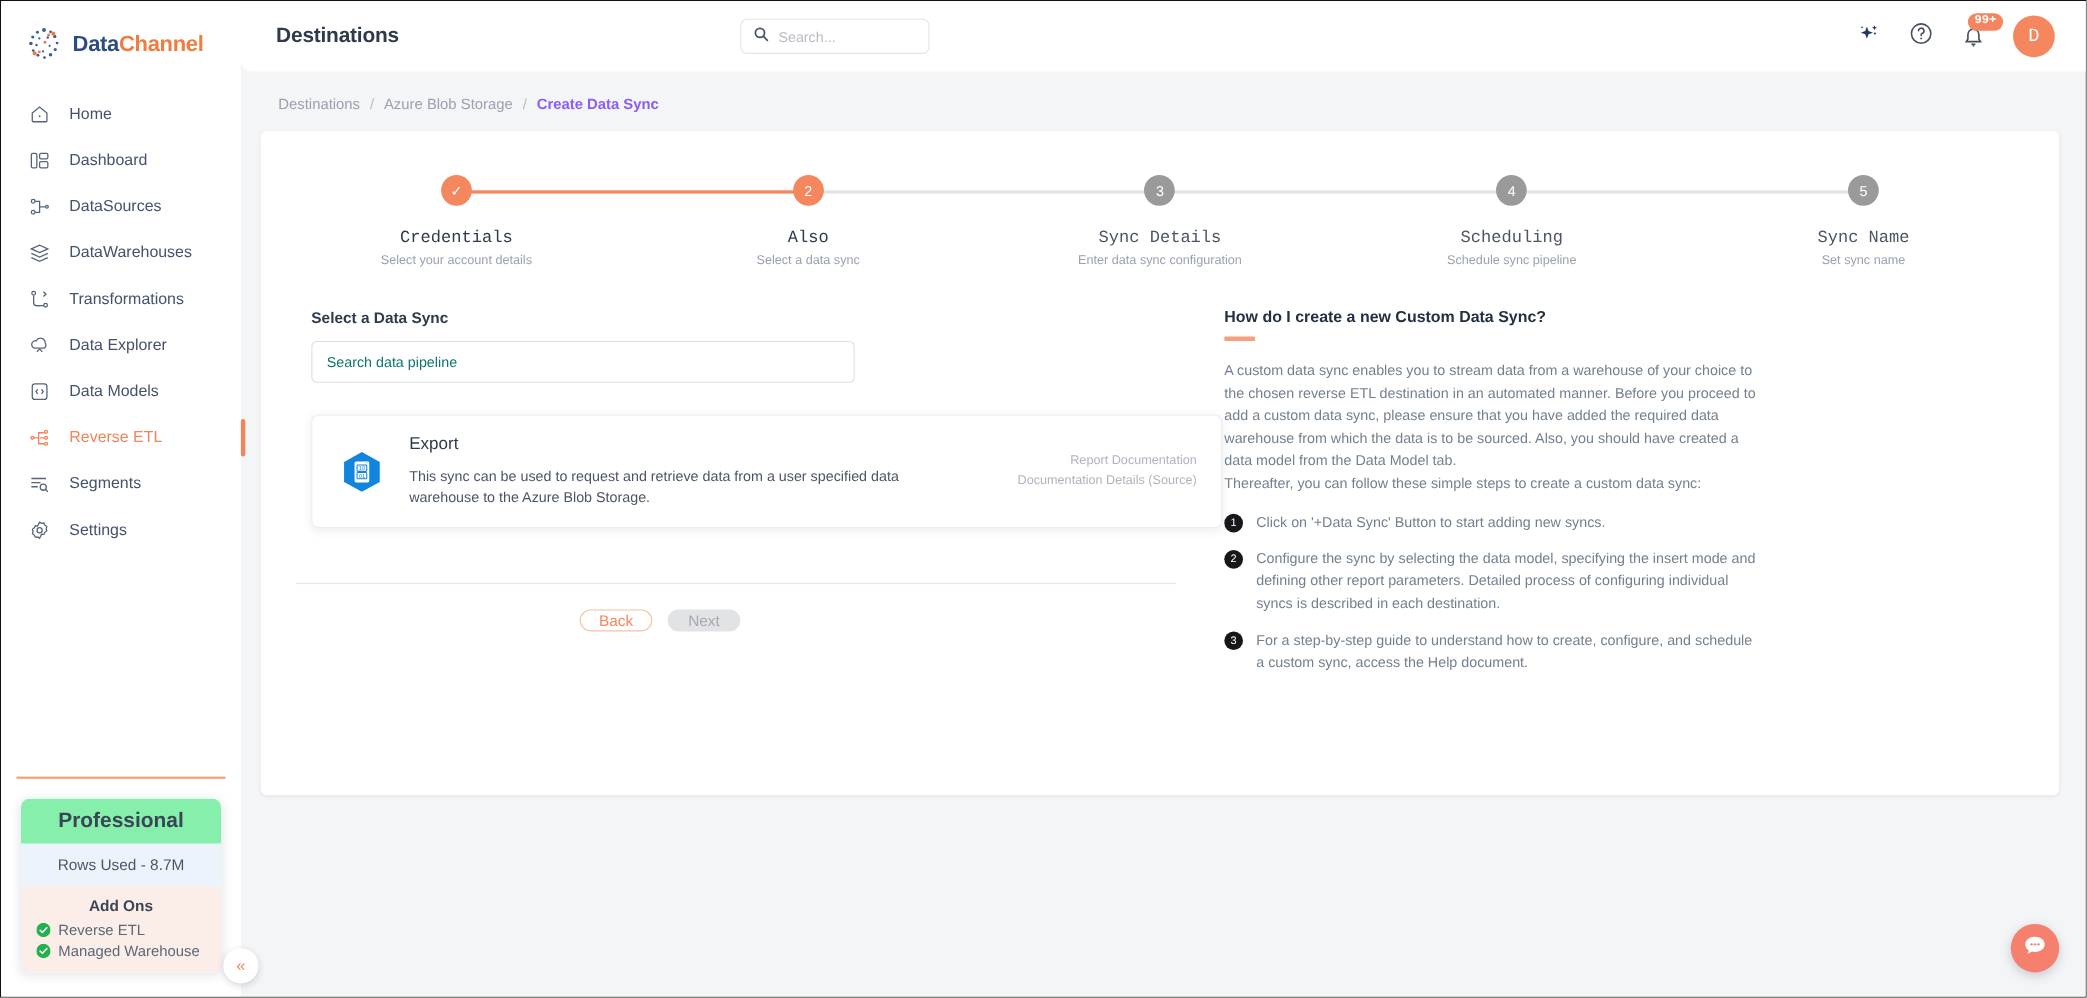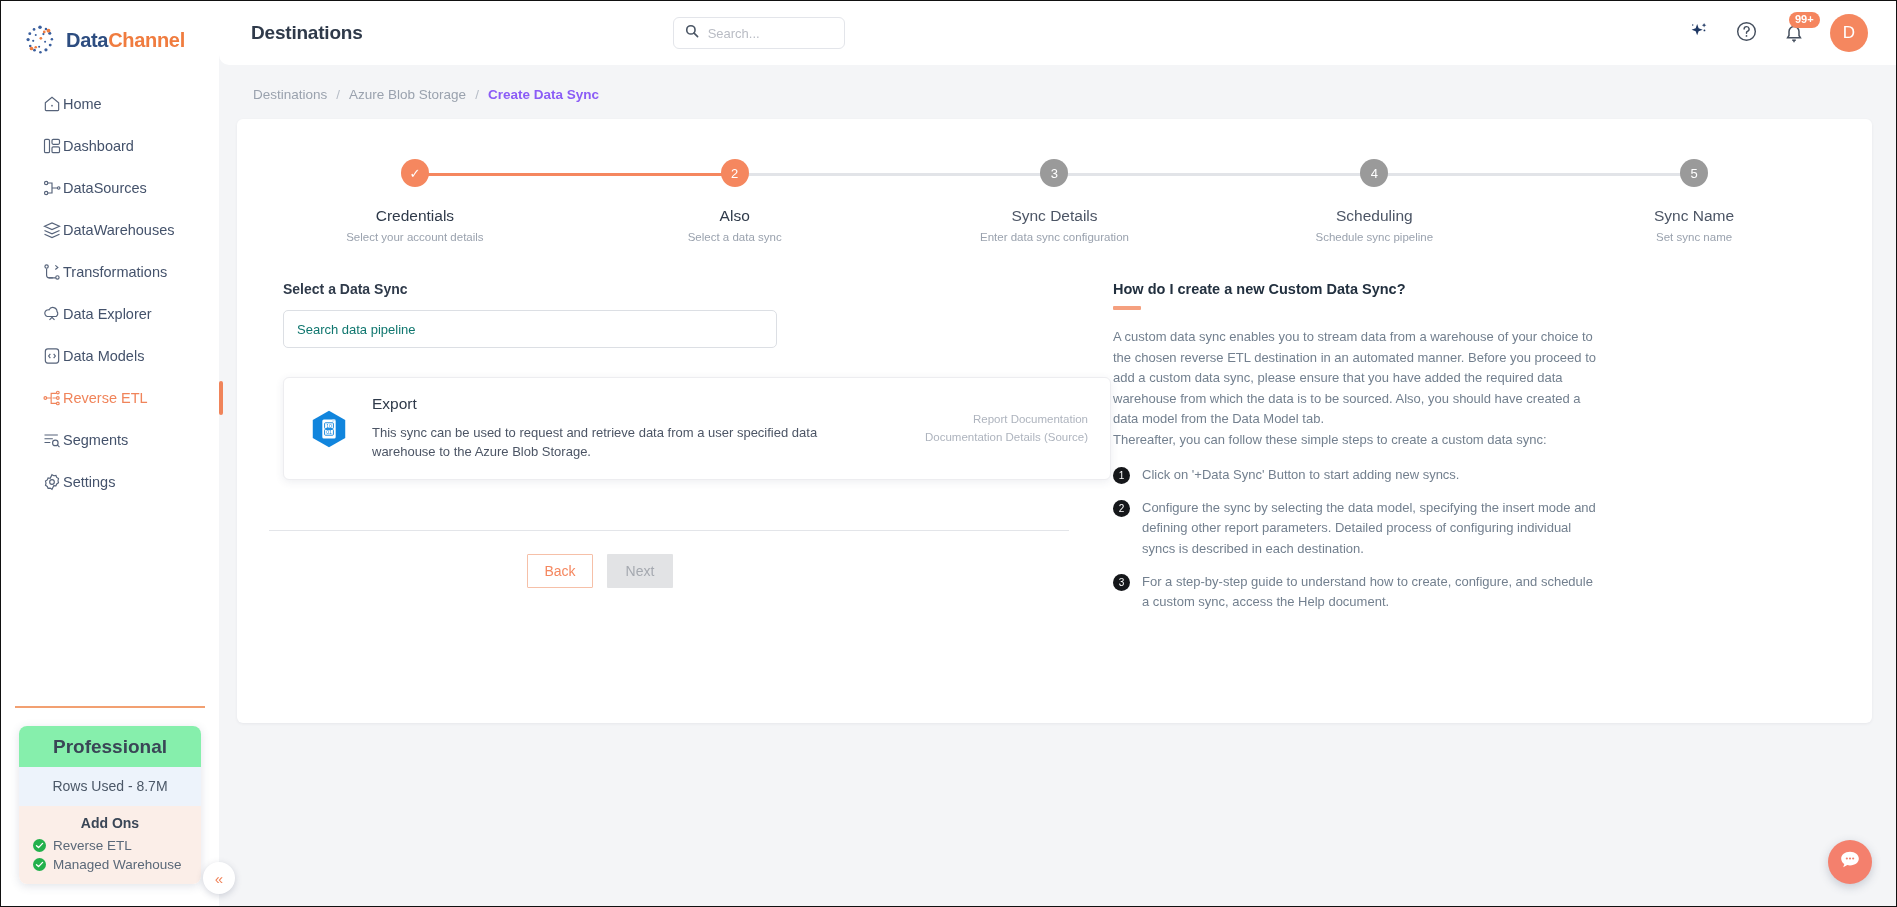--- a/index.html
+++ b/index.html
@@ -34,23 +34,23 @@
     gap: 9px;
     padding: 22px 0 14px 22px;
   }
   .logo-mark { width: 34px; height: 34px; flex: 0 0 34px; }
   .logo-text { font-size: 20px; font-weight: bold; letter-spacing: -0.3px; white-space: nowrap;}
   .logo-text .a { color: #2d4d80; }
   .logo-text .b { color: #f07c3f; }
 
   .nav { margin-top: 12px; display: flex; flex-direction: column; }
   .nav-item {
-    display: flex; align-items: center; gap: 0;
+    display: flex; align-items: center; gap: 16px;
     height: 42px;
-    padding-left: 40px;
+    padding-left: 24px;
     color: #44526b;
     font-size: 14.5px;
     position: relative;
     cursor: pointer;
   }
   .nav-item .ico { width: 22px; height: 22px; flex: 0 0 22px; display:flex; align-items:center; justify-content:center;}
   .nav-item.active { color: #f0845a; }
   .nav-item.active .bar {
     position: absolute; right: -4px; top: 4px;
     width: 4px; height: 34px; background: #f0845a; border-radius: 2px;
@@ -97,21 +97,21 @@
     position: relative; z-index: 3;
   }
   .page-title { font-size: 19px; color: #2f3a4a; font-weight: bold; letter-spacing: -0.2px;}
   .search-wrap {
     margin-left: 310px;
     width: 172px; height: 32px;
     border: 1px solid #e3e5ea; border-radius: 6px;
     display: flex; align-items: center; gap: 8px; padding: 0 10px;
   }
   .search-wrap .sp { font-size: 13px; color: #b9bcc4; text-align: right; }
-  .top-right { margin-left: auto; display: flex; align-items: center; gap: 24px; }
+  .top-right { margin-left: auto; display: flex; align-items: center; gap: 24px; font-family: Liberation Mono, monospace; }
   .bell-wrap { position: relative; width: 24px; height: 24px; cursor:pointer;}
   .badge {
     position: absolute; top: -9px; left: 7px;
     background: #f5855e; color: #fff; font-size: 11px; font-weight: bold;
     border-radius: 9px; padding: 2px 6px 3px; line-height: 1;
   }
   .avatar {
     width: 38px; height: 38px; border-radius: 50%;
     background: #f5875f; color: #fff;
     display: flex; align-items: center; justify-content: center;
@@ -142,21 +142,21 @@
     width: 28px; height: 28px; border-radius: 50%;
     display: flex; align-items: center; justify-content: center;
     color: #fff; font-size: 13px; z-index: 2; position: relative;
     background: #9a9a9a;
   }
   .dot.done, .dot.current { background: #f5875f; }
   .line {
     position: absolute; top: 14px; height: 3px; background: #e2e4e8; z-index: 1;
   }
   .line.done { background: #f5875f; }
-  .step-name { margin-top: 20px; font-size: 15.5px; color: #4c5565; }
+  .step-name { margin-top: 20px; font-size: 15.5px; color: #4c5565; font-family: Liberation Mono, monospace; }
   .step.onn .step-name { color: #2f3a4a; }
   .step-sub { margin-top: 6px; font-size: 11.5px; color: #9aa2ae; }
 
   .body-wrap { display: flex; padding: 0 0 0 0; }
   .left-col { width: 840px; padding-left: 46px; }
   .sel-label { font-size: 14px; color: #2f3a4a; font-weight: bold; margin-top: 38px; }
   .pipe-input {
     margin-top: 13px; width: 494px; height: 38px;
     border: 1px solid #dcdfe4; border-radius: 5px;
     display: flex; align-items: center; padding: 0 13px;
@@ -171,21 +171,21 @@
   }
   .sync-ico { width: 42px; height: 42px; flex: 0 0 42px; }
   .sync-txt { margin-left: 22px; }
   .sync-title { font-size: 15.5px; color: #2f3a4a; }
   .sync-desc { margin-top: 11px; font-size: 13px; color: #4c5565; line-height: 1.45; max-width: 480px;}
   .sync-links { margin-left: auto; text-align: right; }
   .sync-links a { display: block; font-size: 11.5px; color: #aeb4be; text-decoration: none; line-height: 1.5; cursor: pointer;}
   .divider { margin: 50px 0 0 -14px; width: 800px; height: 1px; background: #e3e5e9; }
   .btn-row { display: flex; gap: 14px; justify-content: center; margin: 23px 0 0 -160px; }
   .btn {
-    width: 66px; height: 34px; border-radius: 1px; font-size: 14px;
+    width: 66px; height: 20px; border-radius: 11px; font-size: 14px;
     display: flex; align-items: center; justify-content: center; cursor: pointer;
   }
   .btn.back { border: 1px solid #f6c0a8; color: #f5875f; background: #fff; }
   .btn.next { background: #e2e3e5; color: #a5a9b0; }
 
   .right-col { width: 520px; padding: 38px 0 0 36px; }
   .help-title { font-size: 14.5px; color: #22303f; font-weight: bold; }
   .help-rule { width: 28px; height: 4px; background: #f5a07f; margin: 9px 0 17px; border-radius: 1px;}
   .help-p { font-size: 13px; color: #73808f; line-height: 1.58; }
   .help-list { margin-top: 15px; display: flex; flex-direction: column; gap: 13px;}

